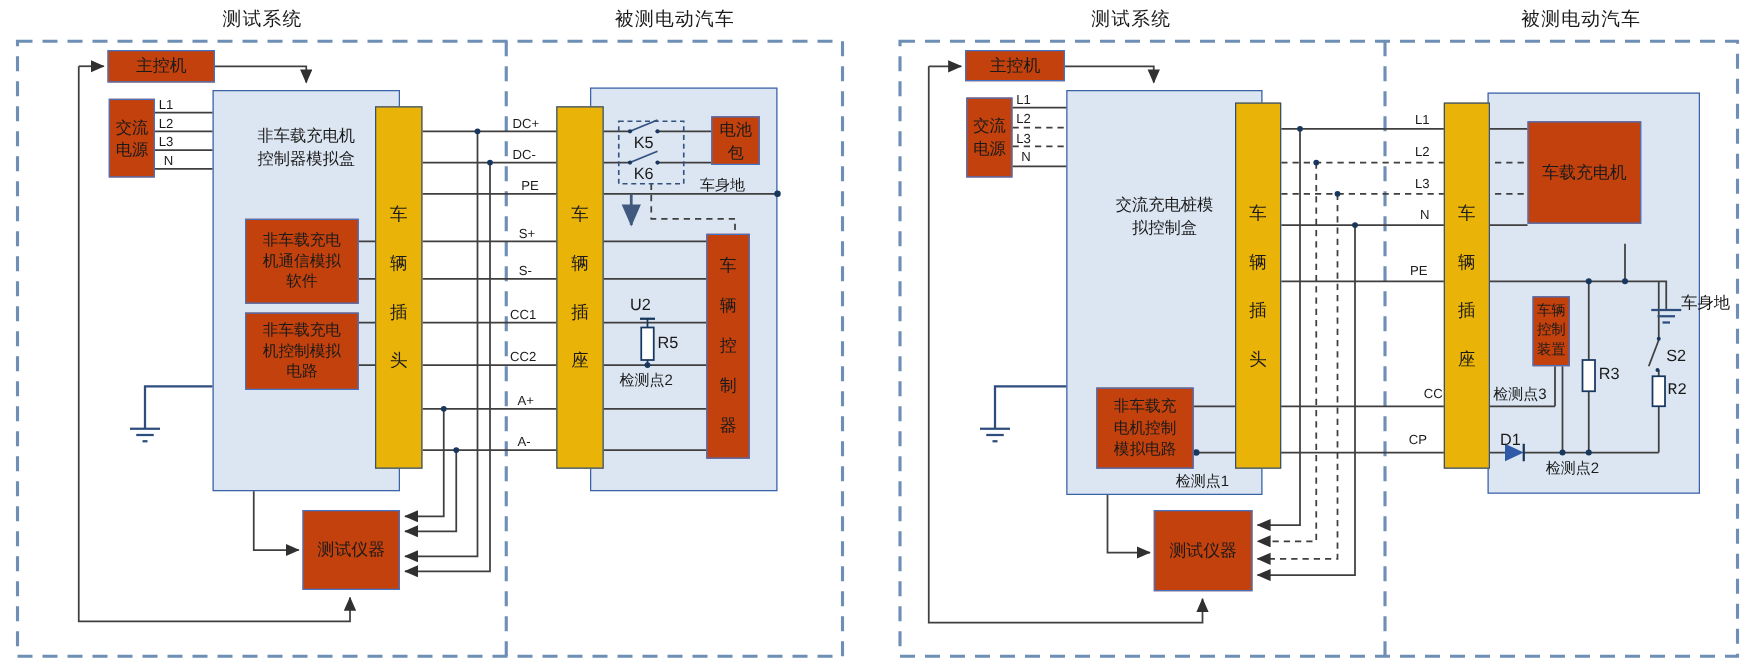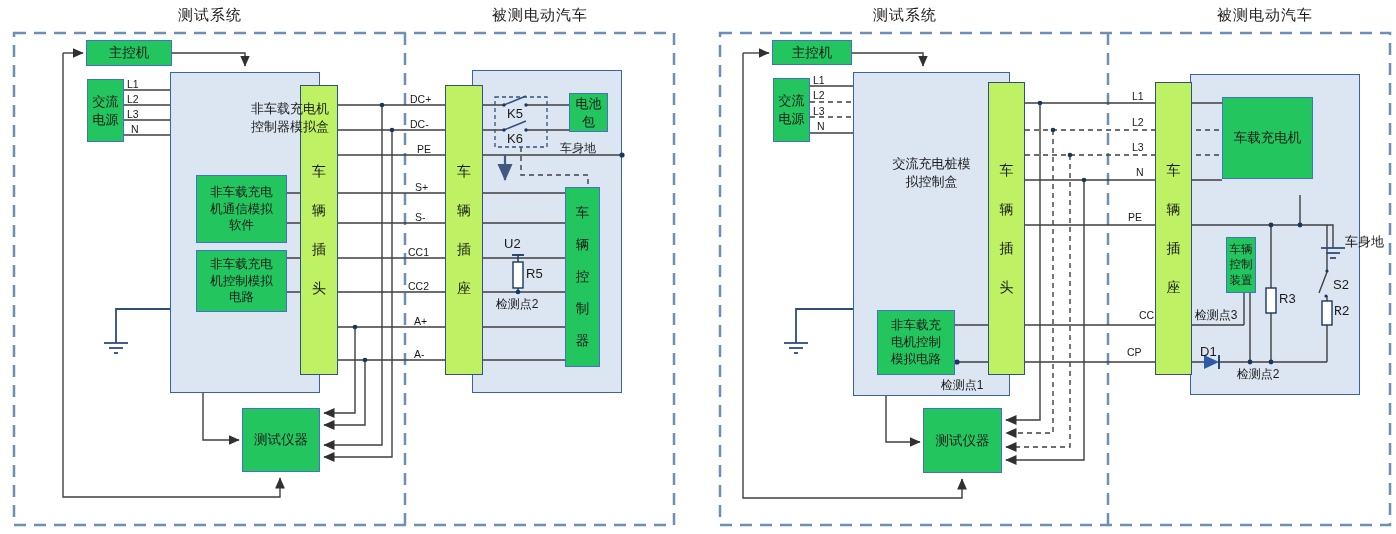--- a/index.html
+++ b/index.html
@@ -1,23 +1,23 @@
 <!DOCTYPE html>
 <html><head>
 <meta charset="utf-8">
 <style>
   html,body{margin:0;padding:0;background:#ffffff;}
   body{font-family:"Liberation Sans",sans-serif;color:#1a1a1a;}
   #stage{position:relative;width:1396px;height:534px;overflow:hidden;background:#fff;}
   .panel{position:absolute;top:0;height:534px;}
   .panel svg{position:absolute;left:0;top:0;z-index:2;}
   .bluebox{position:absolute;background:#dce6f2;border:1.5px solid #3a62a7;box-sizing:border-box;z-index:1;}
-  .whitebox{position:absolute;background:#22c55e;border:1.5px solid #4472c4;box-sizing:border-box;z-index:3;
+  .whitebox{position:absolute;background:#c2410c;border:1.5px solid #4472c4;box-sizing:border-box;z-index:3;
             display:flex;align-items:center;justify-content:center;text-align:center;}
-  .orangebox{position:absolute;background:#bef264;border:1.5px solid #33517e;box-sizing:border-box;z-index:3;}
+  .orangebox{position:absolute;background:#eab308;border:1.5px solid #33517e;box-sizing:border-box;z-index:3;}
   .lbl{position:absolute;z-index:4;white-space:nowrap;}
   .pre{white-space:pre-line;}
   .title{font-size:15px;text-align:center;letter-spacing:1px;}
   .sig{font-size:10.5px;}
   .comp{font-size:13px;}
   .chk{font-size:12px;text-align:center;white-space:nowrap;}
   .vt{display:flex;align-items:center;justify-content:center;}
   .vt span{width:1.1em;word-break:break-all;text-align:center;}
   .lh39 span{line-height:39px;}
   .lh32 span{line-height:32px;}
@@ -116,21 +116,21 @@
 
     <div class="whitebox fs13 pre" style="left:87px;top:79px;width:37px;height:63px;">
       <span class="pre">交流
 电源</span>
     </div>
     <div class="lbl sig" style="left:127px;top:78px;">L1</div>
     <div class="lbl sig" style="left:127px;top:93px;">L2</div>
     <div class="lbl sig" style="left:127px;top:108px;">L3</div>
     <div class="lbl sig" style="left:131px;top:123px;">N</div>
 
-    <div class="lbl fs13 pre" style="left:172px;top:100px;width:146px;text-align:center;padding-left:45px;">非车载充电机
+    <div class="lbl fs13 pre" style="left:172px;top:100px;width:146px;text-align:center;">非车载充电机
 控制器模拟盒</div>
 
     <div class="whitebox fs12 pre" style="left:196px;top:175px;width:91px;height:68px;">
       <span class="pre">非车载充电
 机通信模拟
 软件</span>
     </div>
     <div class="whitebox fs12 pre" style="left:196px;top:250px;width:91px;height:62px;">
       <span class="pre">非车载充电
 机控制模拟

